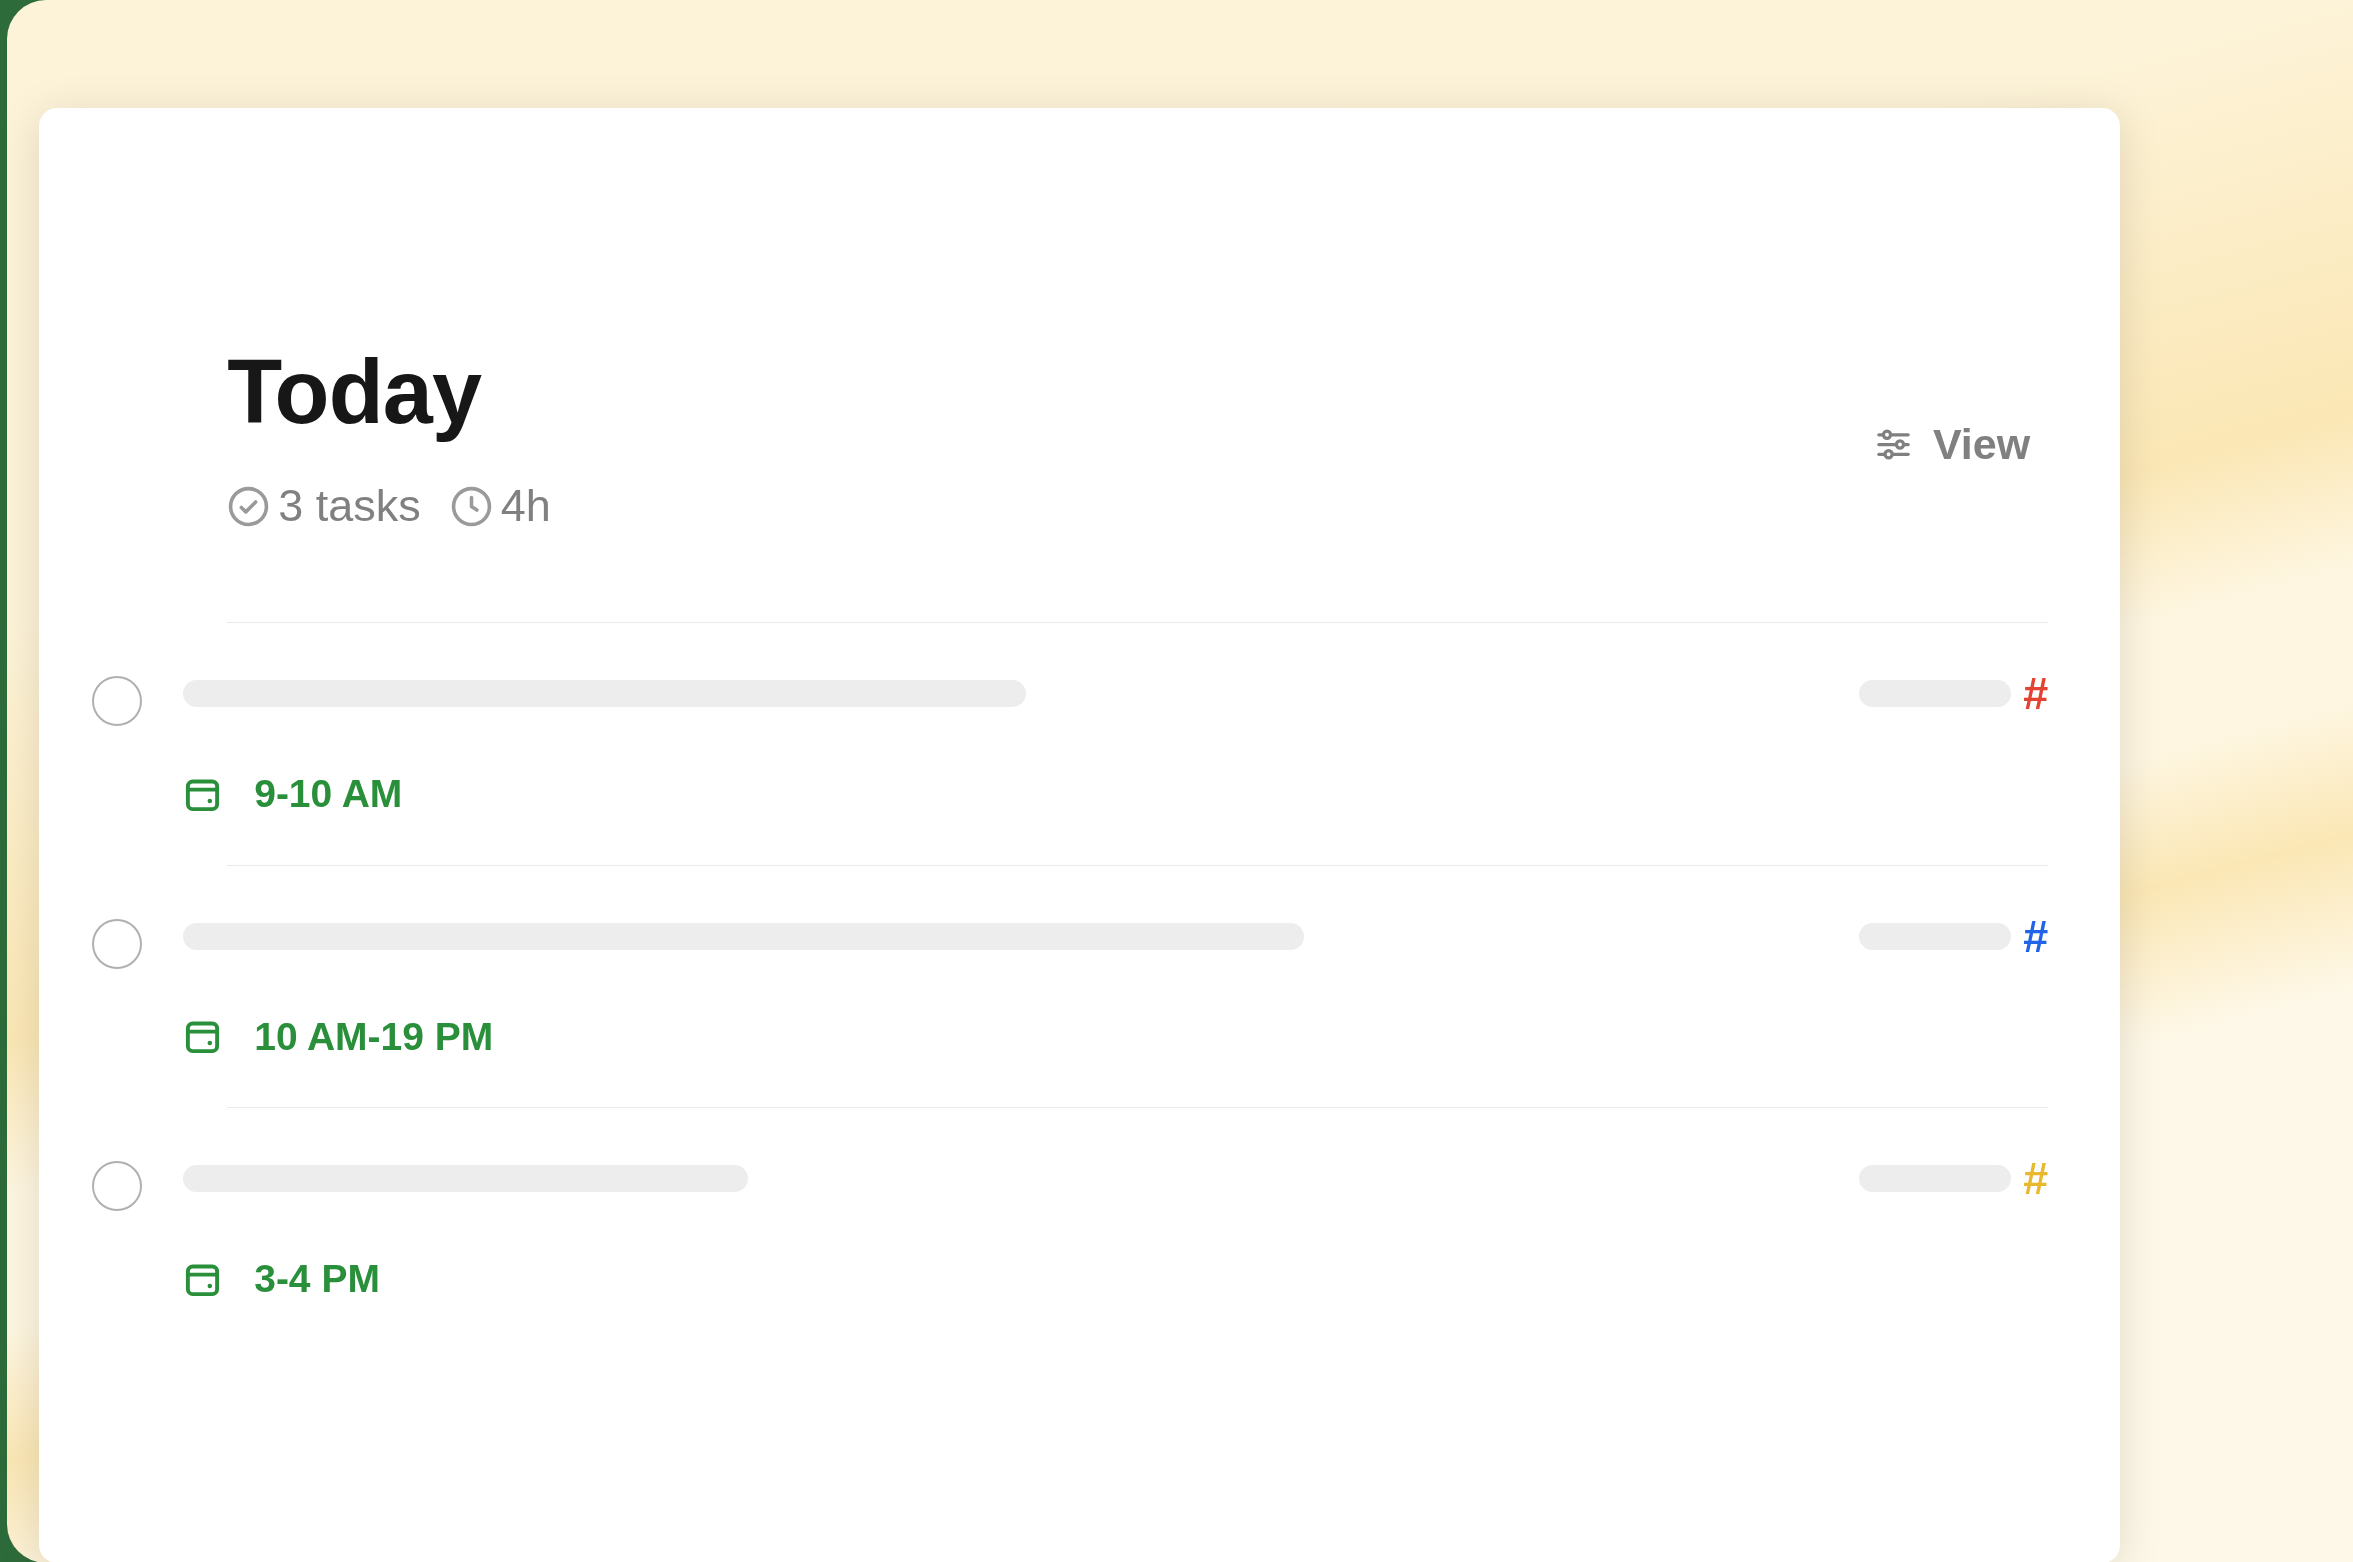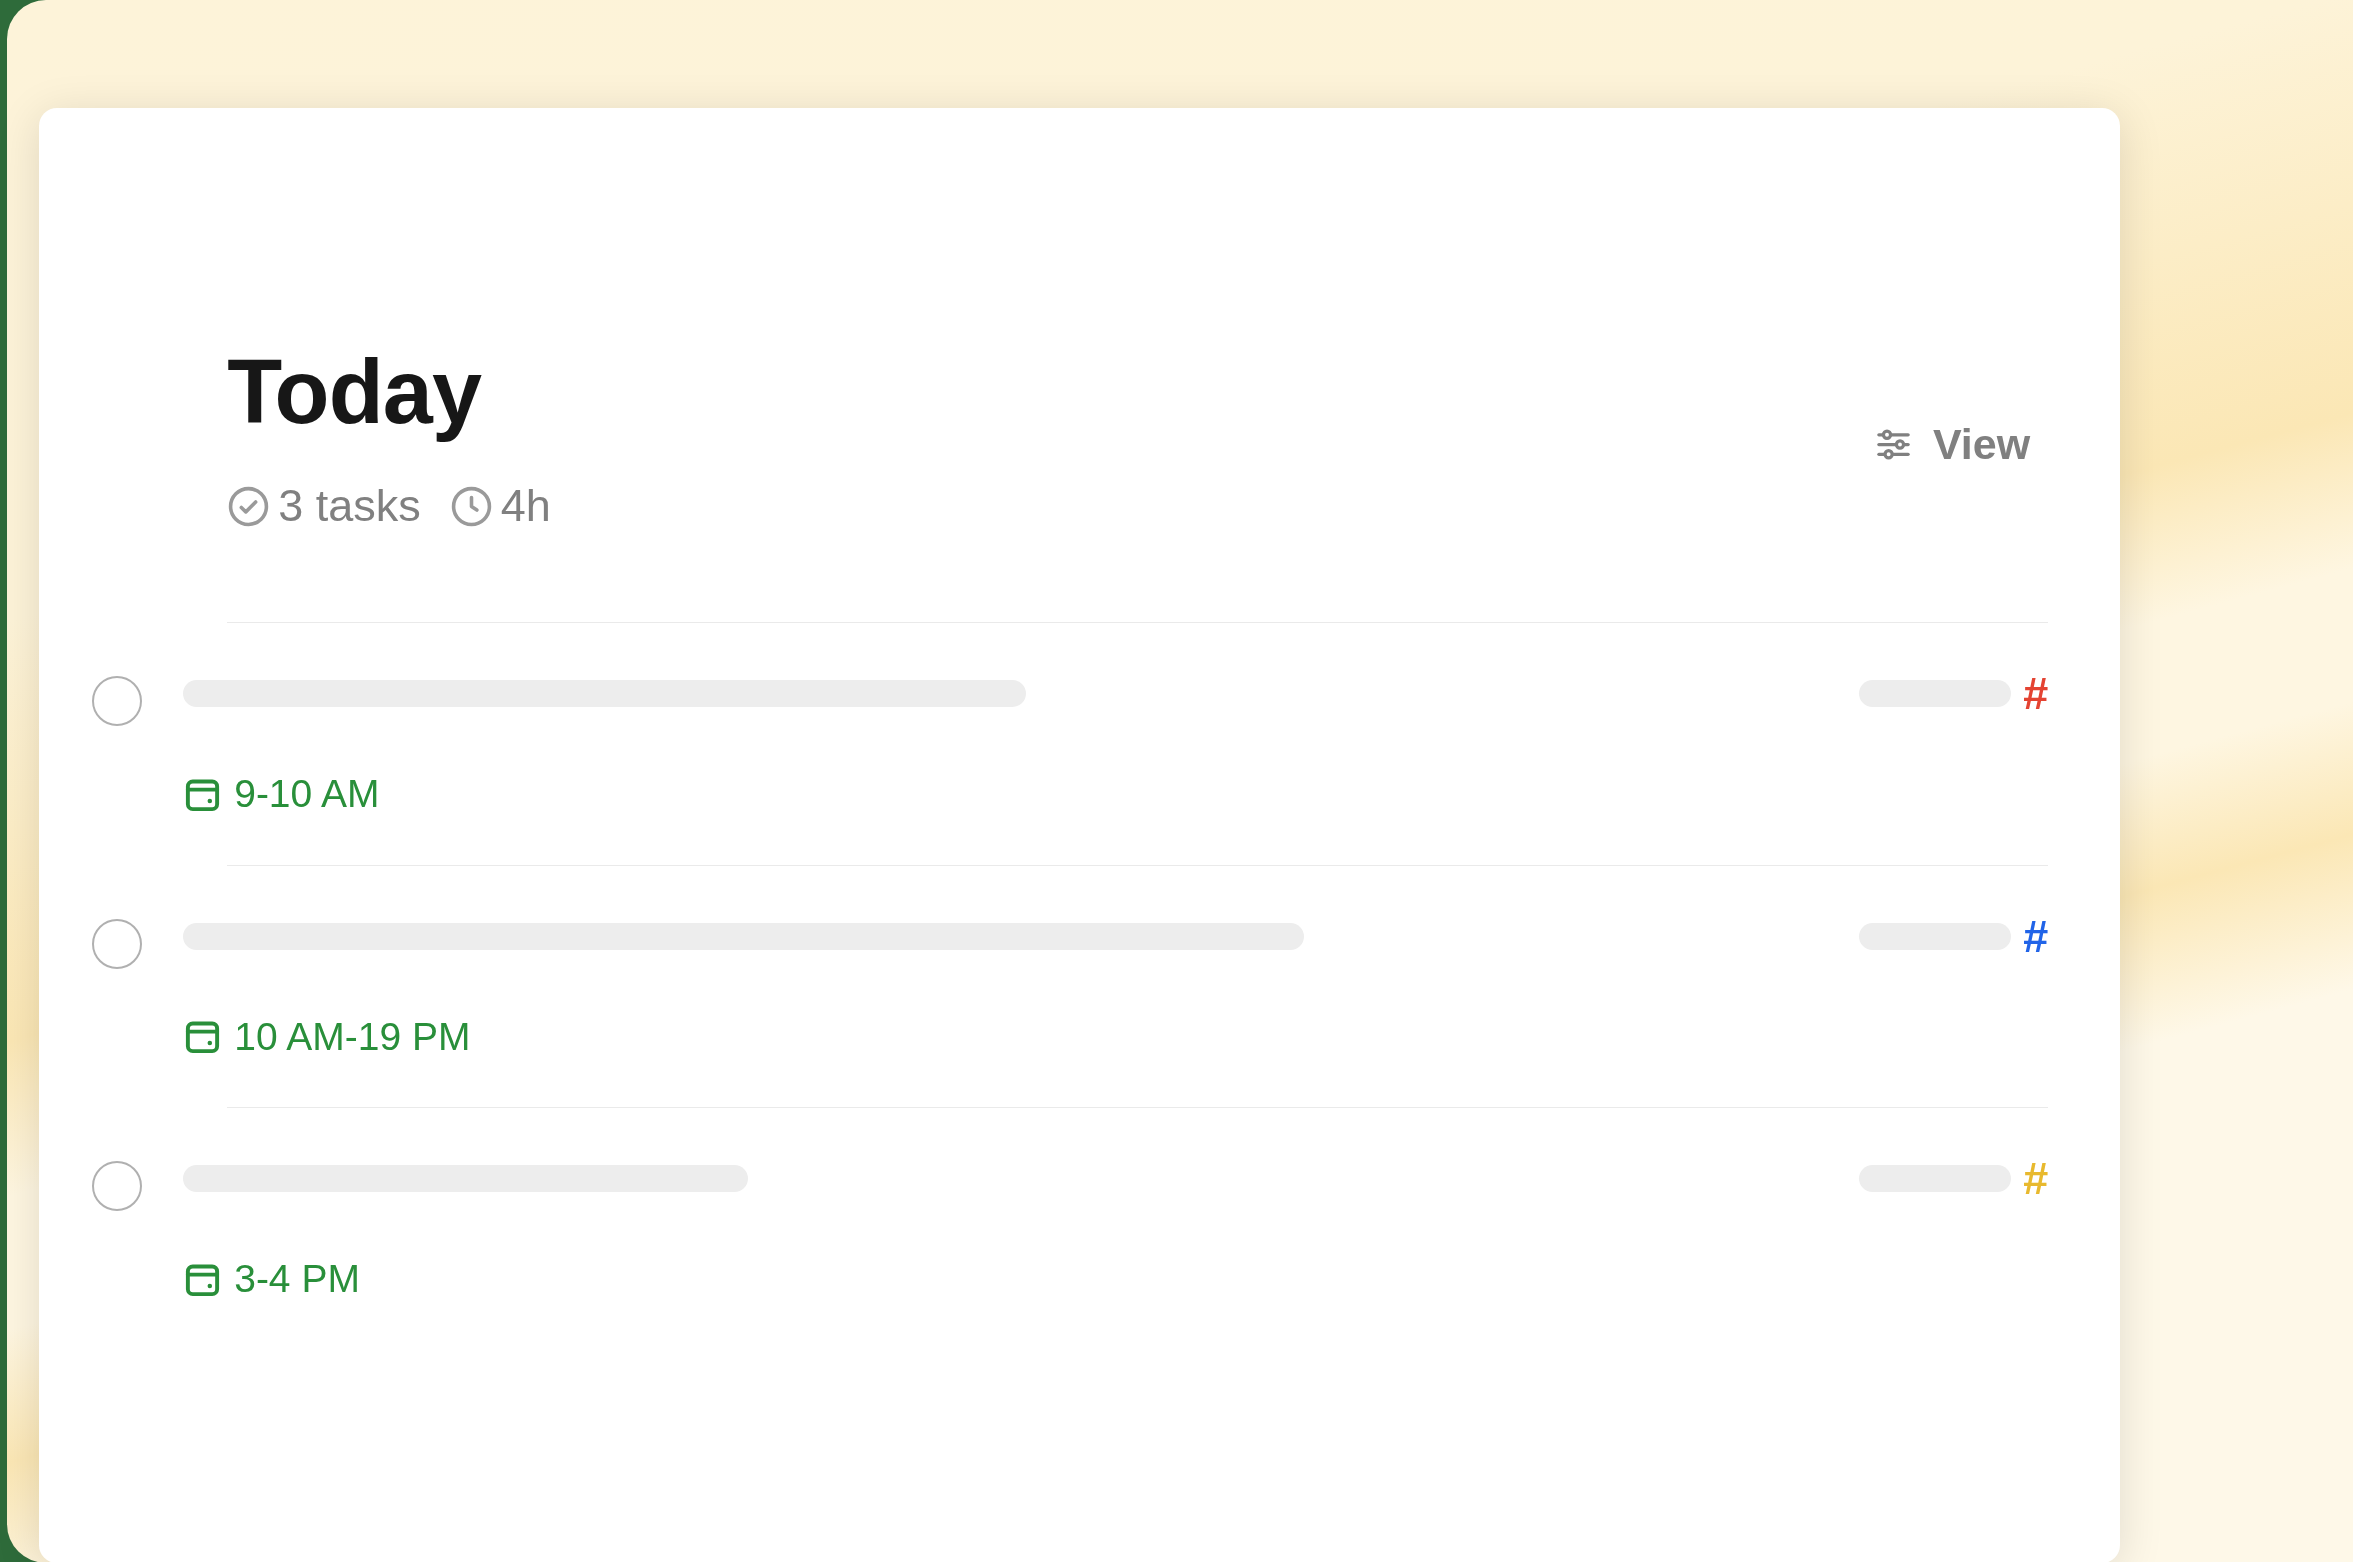--- a/index.html
+++ b/index.html
@@ -116,25 +116,25 @@
     font-weight: 700;
     line-height: 1;
   }
   .hash-red    { color: #e44332; }
   .hash-blue   { color: #2164e8; }
   .hash-yellow { color: #e8b92e; }
 
   .time-row {
     display: inline-flex;
     align-items: center;
-    gap: 12px;
+    gap: 32px;
     margin-top: 56px;
     color: #298f3a;
     font-size: 39px;
-    font-weight: 400;
+    font-weight: 700;
   }
   .time-row svg { width: 39px; height: 39px; }
 
   
   .w1 { width: 843px; }
   .w2 { width: 1121px; }
   .w3 { width: 565px; }
 </style>
 </head>
 <body>

